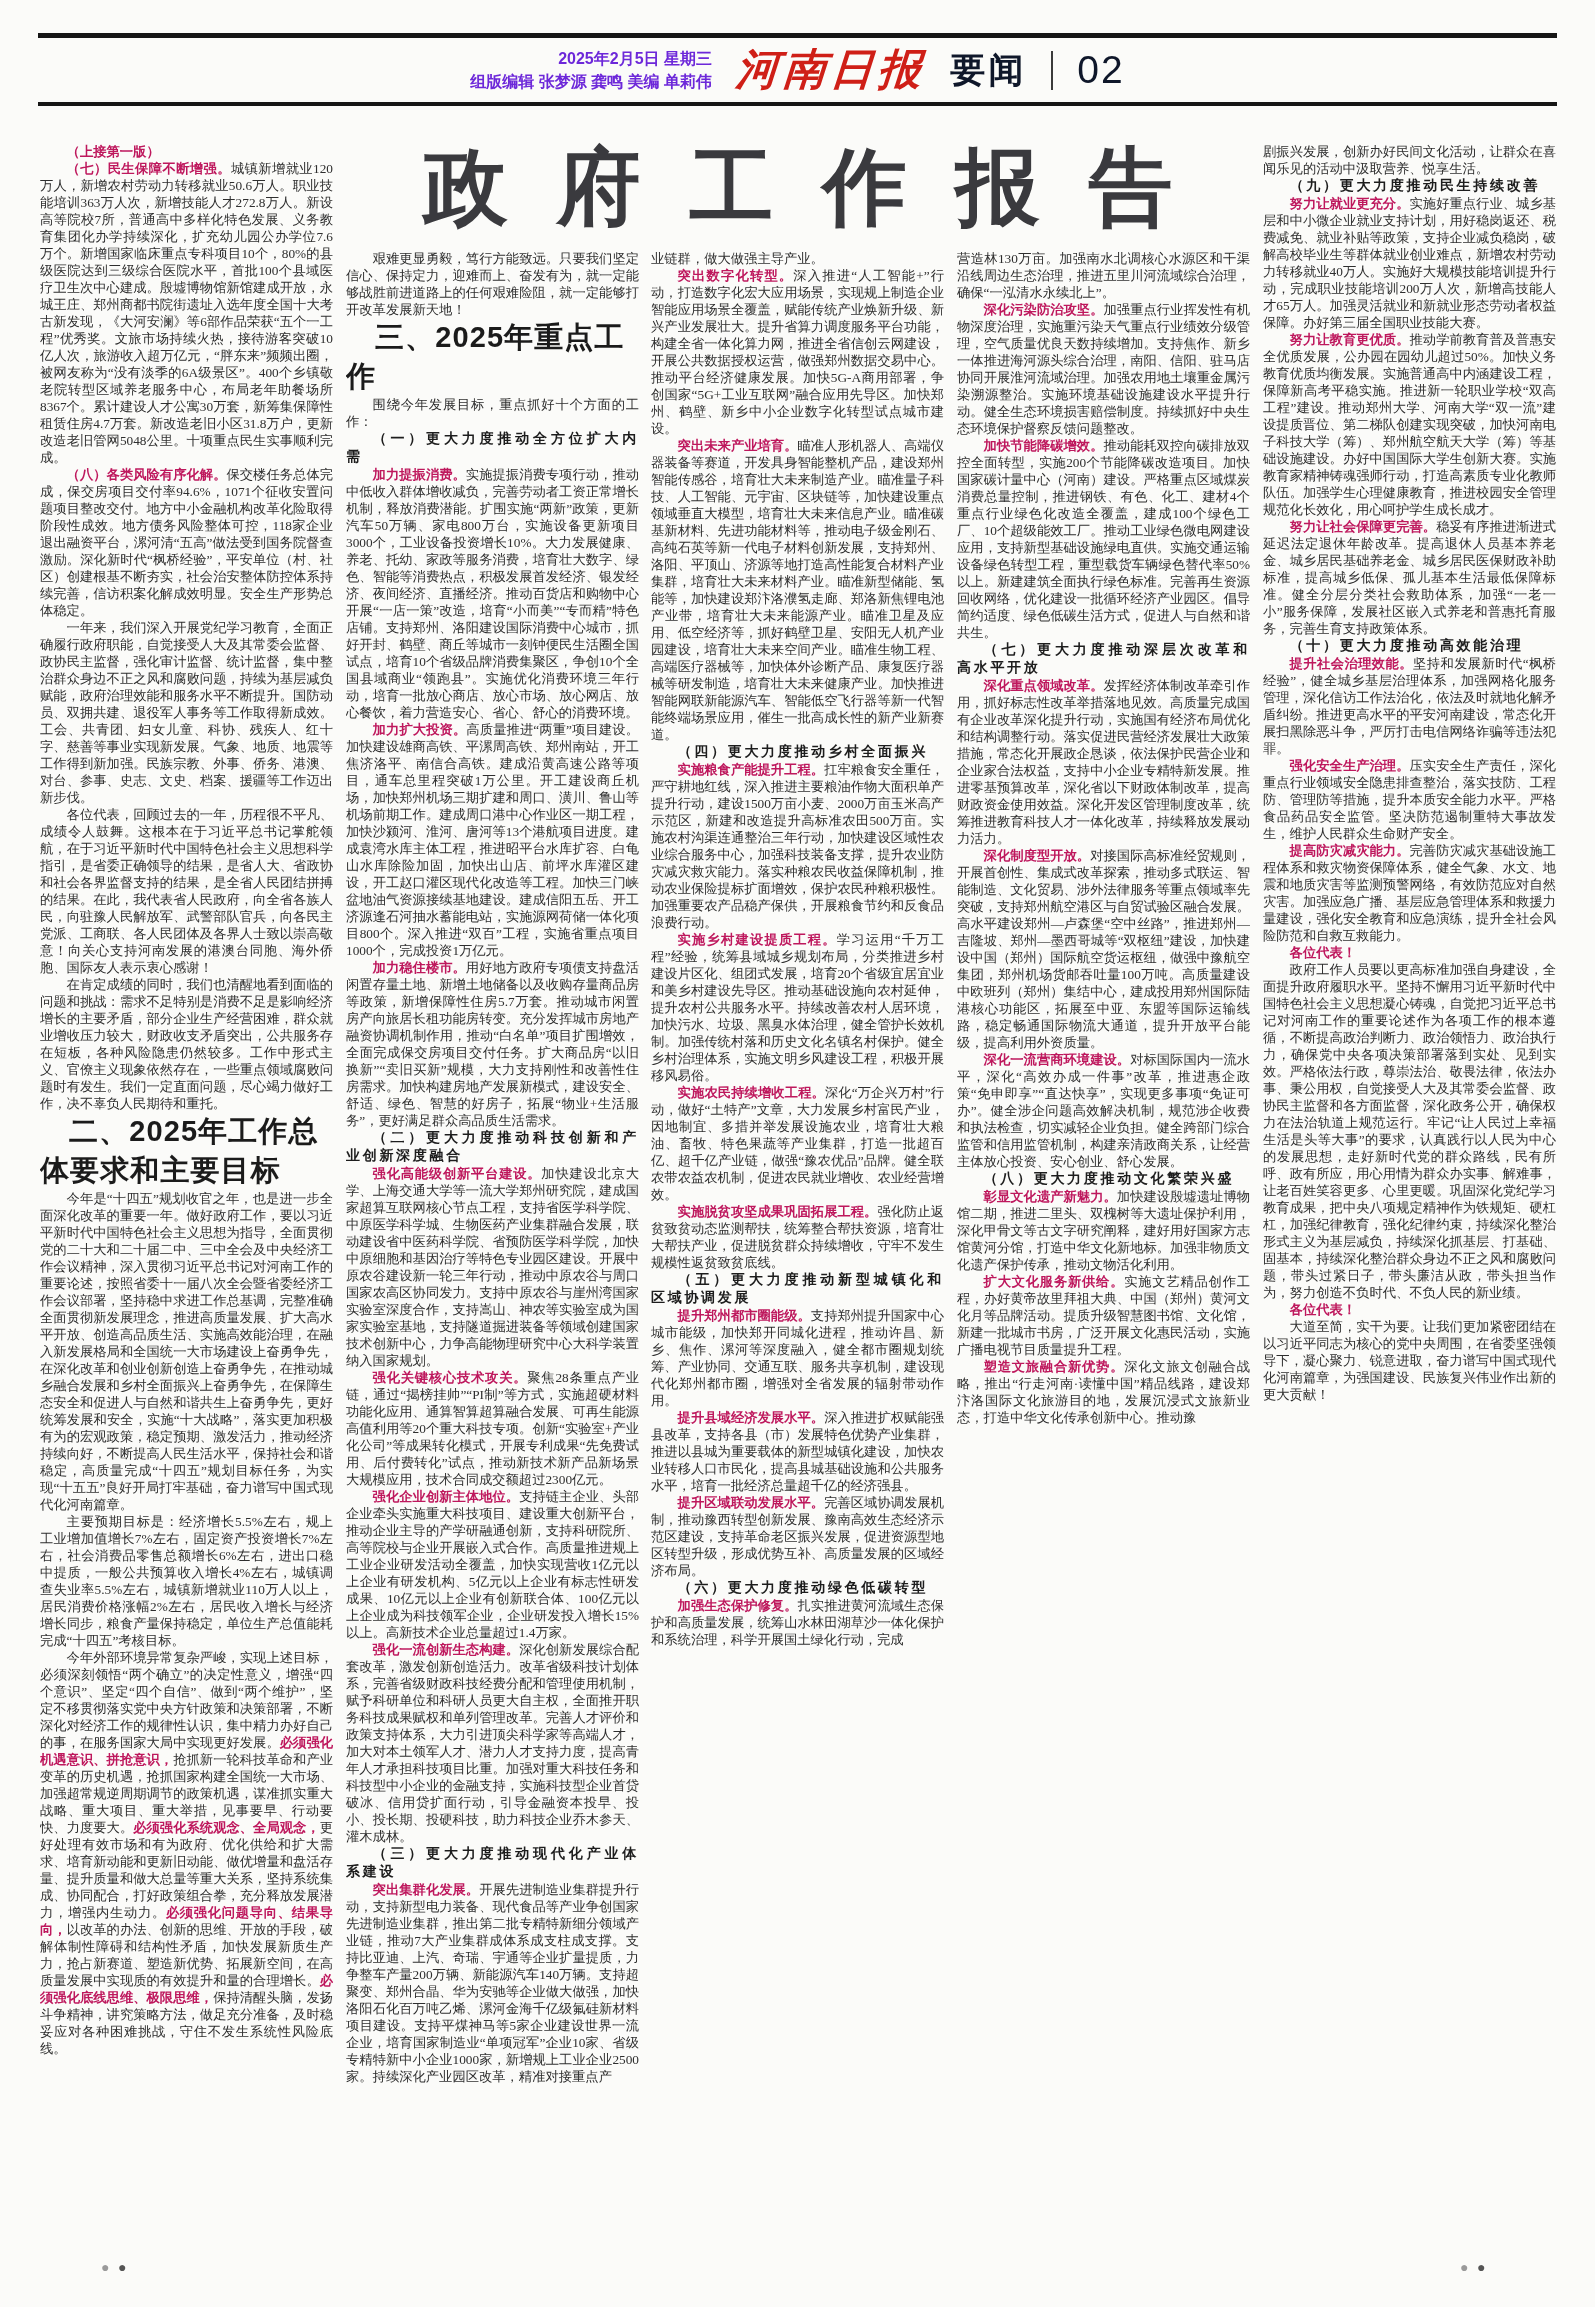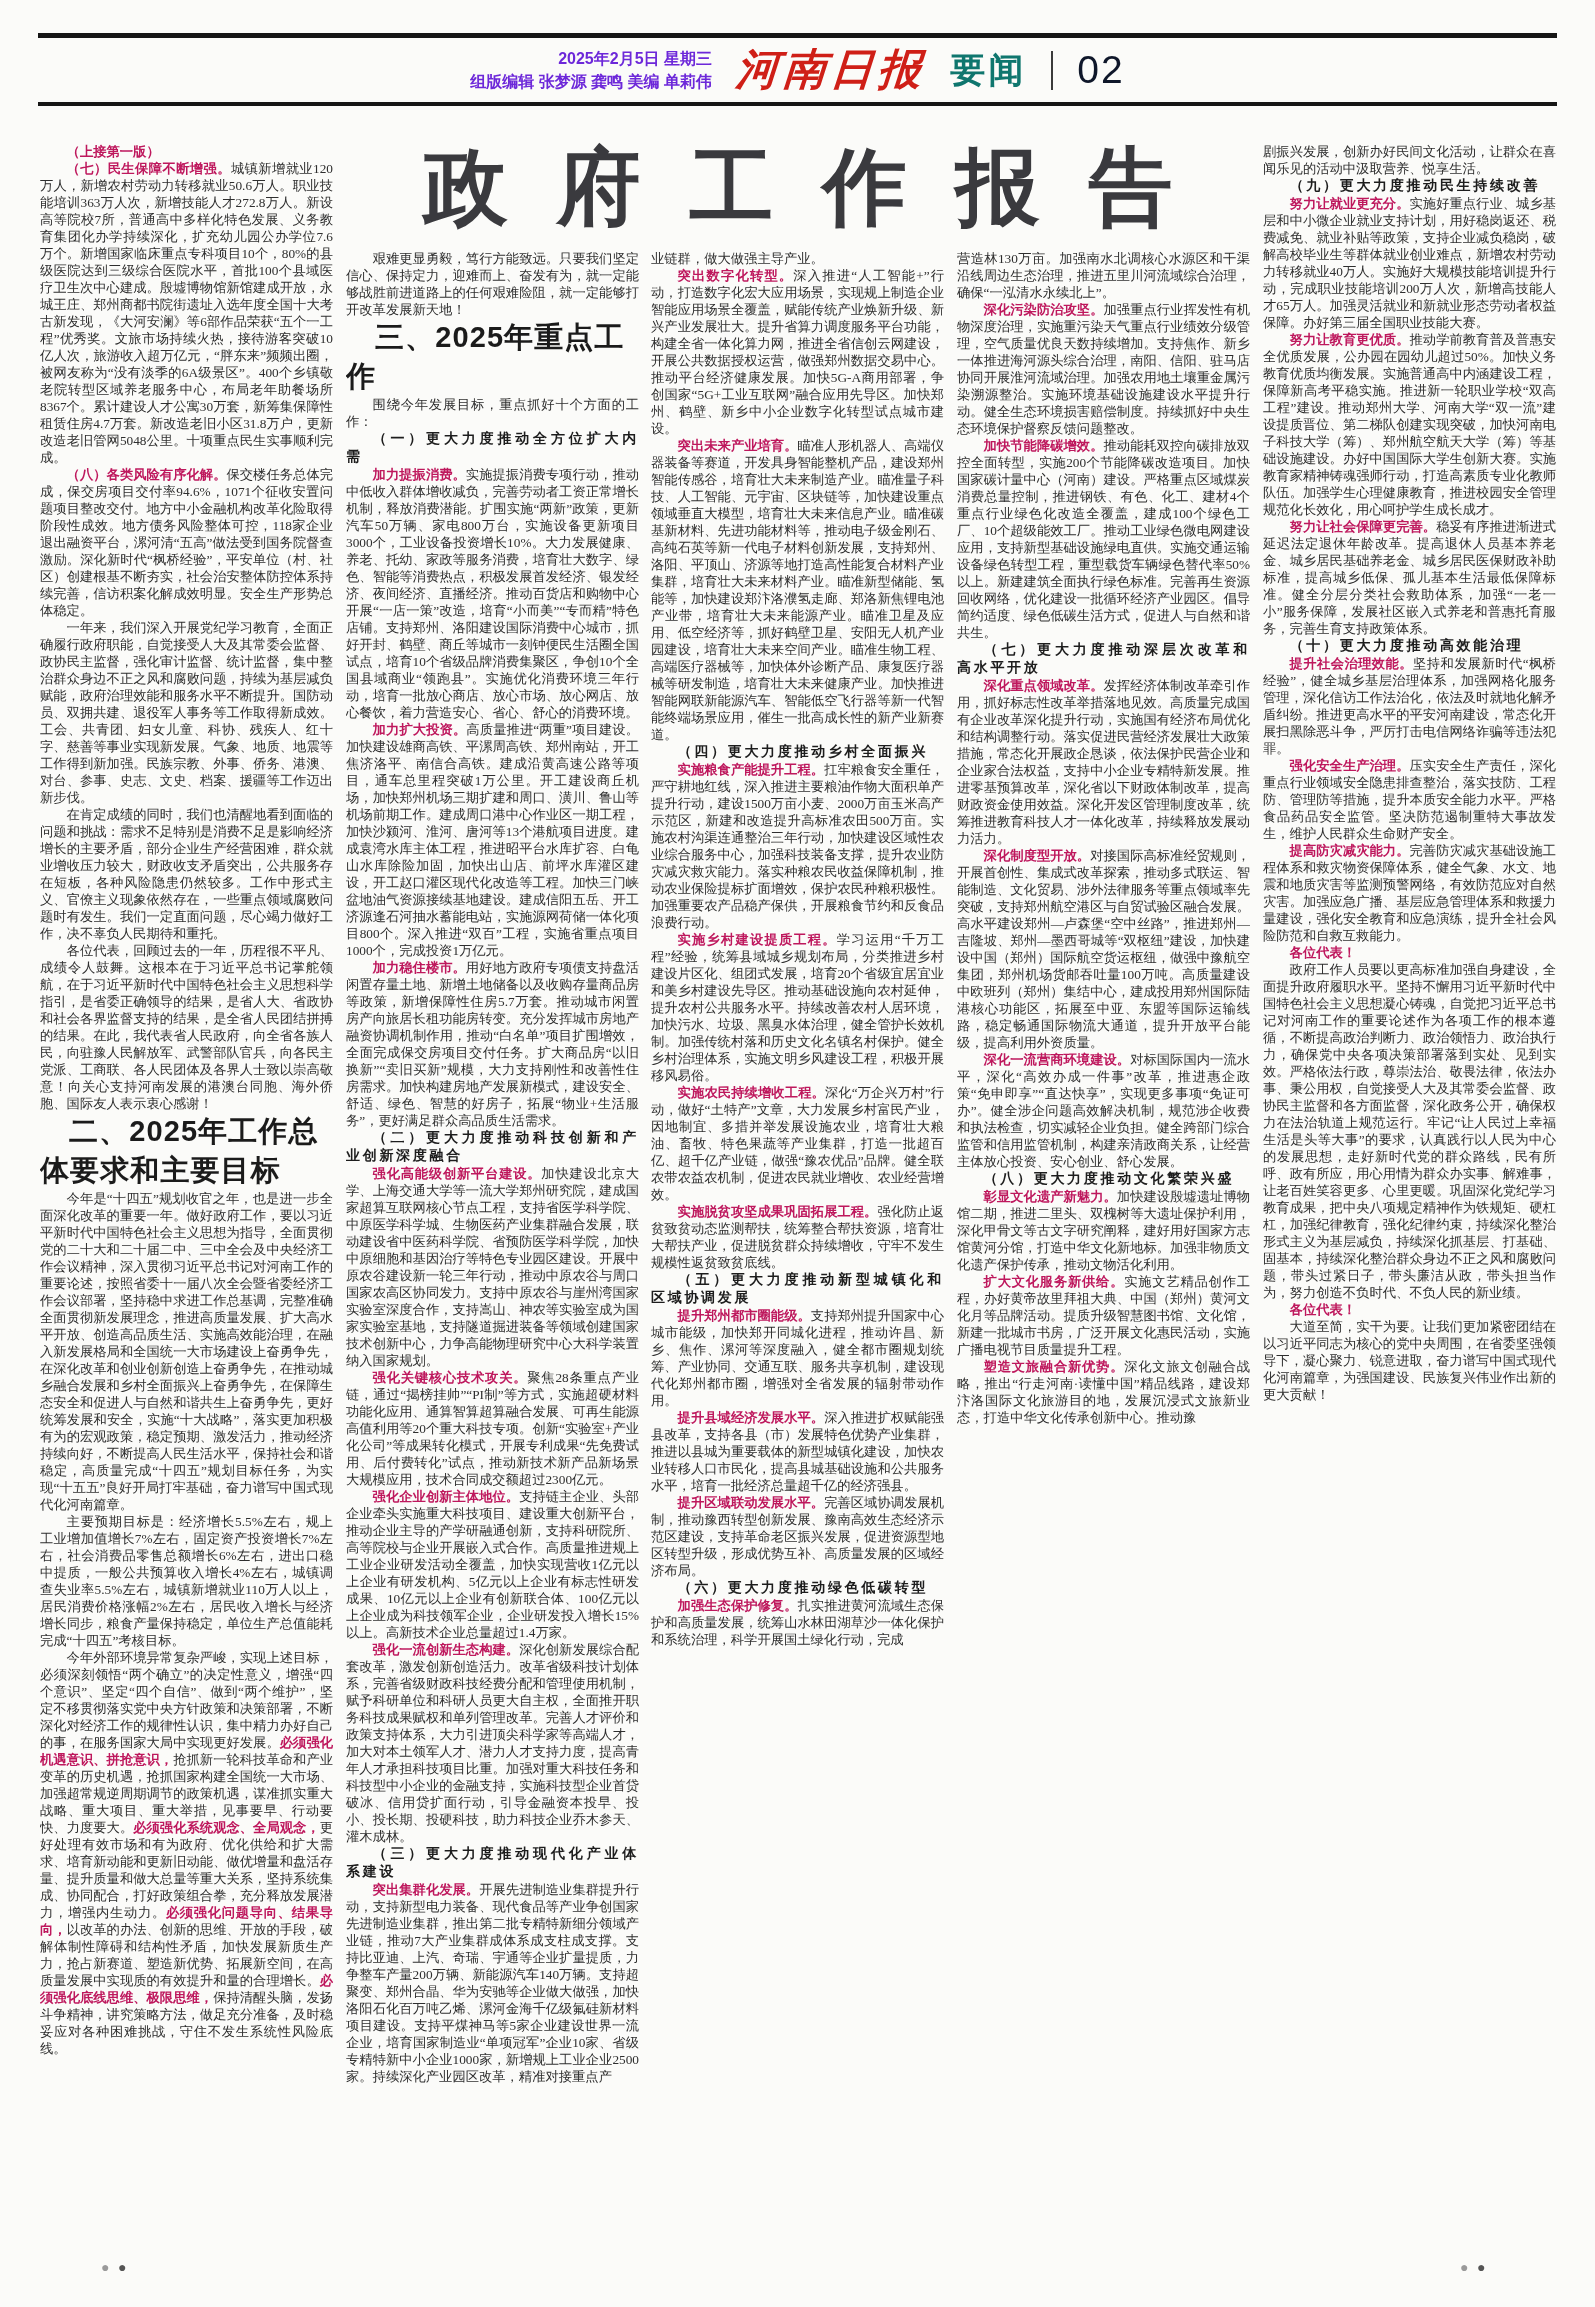--- a/index.html
+++ b/index.html
@@ -8,21 +8,21 @@
   .page{position:absolute;inset:0;overflow:hidden;}
 
   
   .header{position:absolute;left:38px;right:38px;top:33px;
           border-top:5.9px solid #161616;border-bottom:4.3px solid #161616;
           height:64px;display:flex;align-items:center;justify-content:center;gap:24.5px;}
   .date-block{text-align:right;font-family:"Liberation Sans",sans-serif;
               font-size:16px;line-height:23.4px;font-weight:600;color:#6d28d9;}
   .masthead{color:#cf1f17;font-size:43px;font-weight:700;font-style:italic;
             letter-spacing:4.3px;font-family:"DejaVu Serif",serif;transform:skewX(-4deg);}
-  .sec-label{font-size:35px;font-weight:800;color:#0f766e;font-family:"Liberation Sans",sans-serif;letter-spacing:3.2px;}
+  .sec-label{font-size:35px;font-weight:800;color:#0f172a;font-family:"Liberation Sans",sans-serif;letter-spacing:3.2px;}
   .sec-bar{width:1.6px;height:39px;background:#3b3b3b;}
   .page-no{font-size:39px;color:#0f172a;font-family:"Liberation Sans",sans-serif;letter-spacing:2.1px;}
 
   
   .big-title{position:absolute;left:346px;top:131px;width:904px;height:114px;
              display:flex;align-items:center;justify-content:center;
              font-family:"Liberation Sans",sans-serif;font-weight:800;color:#3a3a3e;
              font-size:84px;letter-spacing:49px;padding-left:49px;box-sizing:border-box;white-space:nowrap;}
 
   
@@ -66,22 +66,22 @@
   </div>
 
   <div class="big-title">政府工作报告</div>
 
   <div>
       <div class="col" id="col1">
         <p class="para"><span class="lead">（上接第一版）</span></p>
         <p class="para"><span class="lead">（七）民生保障不断增强。</span><span>城镇新增就业120万人，新增农村劳动力转移就业50.6万人。职业技能培训363万人次，新增技能人才272.8万人。新设高等院校7所，普通高中多样化特色发展、义务教育集团化办学持续深化，扩充幼儿园公办学位7.6万个。新增国家临床重点专科项目10个，80%的县级医院达到三级综合医院水平，首批100个县域医疗卫生次中心建成。殷墟博物馆新馆建成开放，永城王庄、郑州商都书院街遗址入选年度全国十大考古新发现，《大河安澜》等6部作品荣获“五个一工程”优秀奖。文旅市场持续火热，接待游客突破10亿人次，旅游收入超万亿元，“胖东来”频频出圈，被网友称为“没有淡季的6A级景区”。400个乡镇敬老院转型区域养老服务中心，布局老年助餐场所8367个。累计建设人才公寓30万套，新筹集保障性租赁住房4.7万套。新改造老旧小区31.8万户，更新改造老旧管网5048公里。十项重点民生实事顺利完成。</span></p>
         <p class="para"><span class="lead">（八）各类风险有序化解。</span><span>保交楼任务总体完成，保交房项目交付率94.6%，1071个征收安置问题项目整改交付。地方中小金融机构改革化险取得阶段性成效。地方债务风险整体可控，118家企业退出融资平台，漯河清“五高”做法受到国务院督查激励。深化新时代“枫桥经验”，平安单位（村、社区）创建根基不断夯实，社会治安整体防控体系持续完善，信访积案化解成效明显。安全生产形势总体稳定。</span></p>
         <p class="para"><span>一年来，我们深入开展党纪学习教育，全面正确履行政府职能，自觉接受人大及其常委会监督、政协民主监督，强化审计监督、统计监督，集中整治群众身边不正之风和腐败问题，持续为基层减负赋能，政府治理效能和服务水平不断提升。国防动员、双拥共建、退役军人事务等工作取得新成效。工会、共青团、妇女儿童、科协、残疾人、红十字、慈善等事业实现新发展。气象、地质、地震等工作得到新加强。民族宗教、外事、侨务、港澳、对台、参事、史志、文史、档案、援疆等工作迈出新步伐。</span></p>
+        <p class="para"><span>各位代表，回顾过去的一年，历程很不平凡、成绩令人鼓舞。这根本在于习近平总书记掌舵领航，在于习近平新时代中国特色社会主义思想科学指引，是省委正确领导的结果，是省人大、省政协和社会各界监督支持的结果，是全省人民团结拼搏的结果。在此，我代表省人民政府，向全省各族人民，向驻豫人民解放军、武警部队官兵，向各民主党派、工商联、各人民团体及各界人士致以崇高敬意！向关心支持河南发展的港澳台同胞、海外侨胞、国际友人表示衷心感谢！</span></p>
         <p class="para"><span>在肯定成绩的同时，我们也清醒地看到面临的问题和挑战：需求不足特别是消费不足是影响经济增长的主要矛盾，部分企业生产经营困难，群众就业增收压力较大，财政收支矛盾突出，公共服务存在短板，各种风险隐患仍然较多。工作中形式主义、官僚主义现象依然存在，一些重点领域腐败问题时有发生。我们一定直面问题，尽心竭力做好工作，决不辜负人民期待和重托。</span></p>
-        <p class="para"><span>各位代表，回顾过去的一年，历程很不平凡、成绩令人鼓舞。这根本在于习近平总书记掌舵领航，在于习近平新时代中国特色社会主义思想科学指引，是省委正确领导的结果，是省人大、省政协和社会各界监督支持的结果，是全省人民团结拼搏的结果。在此，我代表省人民政府，向全省各族人民，向驻豫人民解放军、武警部队官兵，向各民主党派、工商联、各人民团体及各界人士致以崇高敬意！向关心支持河南发展的港澳台同胞、海外侨胞、国际友人表示衷心感谢！</span></p>
         <p class="h1"><span>二、2025年工作总体要求和主要目标</span></p>
         <p class="para"><span>今年是“十四五”规划收官之年，也是进一步全面深化改革的重要一年。做好政府工作，要以习近平新时代中国特色社会主义思想为指导，全面贯彻党的二十大和二十届二中、三中全会及中央经济工作会议精神，深入贯彻习近平总书记对河南工作的重要论述，按照省委十一届八次全会暨省委经济工作会议部署，坚持稳中求进工作总基调，完整准确全面贯彻新发展理念，推进高质量发展、扩大高水平开放、创造高品质生活、实施高效能治理，在融入新发展格局和全国统一大市场建设上奋勇争先，在深化改革和创业创新创造上奋勇争先，在推动城乡融合发展和乡村全面振兴上奋勇争先，在保障生态安全和促进人与自然和谐共生上奋勇争先，更好统筹发展和安全，实施“十大战略”，落实更加积极有为的宏观政策，稳定预期、激发活力，推动经济持续向好，不断提高人民生活水平，保持社会和谐稳定，高质量完成“十四五”规划目标任务，为实现“十五五”良好开局打牢基础，奋力谱写中国式现代化河南篇章。</span></p>
         <p class="para"><span>主要预期目标是：经济增长5.5%左右，规上工业增加值增长7%左右，固定资产投资增长7%左右，社会消费品零售总额增长6%左右，进出口稳中提质，一般公共预算收入增长4%左右，城镇调查失业率5.5%左右，城镇新增就业110万人以上，居民消费价格涨幅2%左右，居民收入增长与经济增长同步，粮食产量保持稳定，单位生产总值能耗完成“十四五”考核目标。</span></p>
         <p class="para"><span>今年外部环境异常复杂严峻，实现上述目标，必须深刻领悟“两个确立”的决定性意义，增强“四个意识”、坚定“四个自信”、做到“两个维护”，坚定不移贯彻落实党中央方针政策和决策部署，不断深化对经济工作的规律性认识，集中精力办好自己的事，在服务国家大局中实现更好发展。</span><span class="lead">必须强化机遇意识、拼抢意识，</span><span>抢抓新一轮科技革命和产业变革的历史机遇，抢抓国家构建全国统一大市场、加强超常规逆周期调节的政策机遇，谋准抓实重大战略、重大项目、重大举措，见事要早、行动要快、力度要大。</span><span class="lead">必须强化系统观念、全局观念，</span><span>更好处理有效市场和有为政府、优化供给和扩大需求、培育新动能和更新旧动能、做优增量和盘活存量、提升质量和做大总量等重大关系，坚持系统集成、协同配合，打好政策组合拳，充分释放发展潜力，增强内生动力。</span><span class="lead">必须强化问题导向、结果导向，</span><span>以改革的办法、创新的思维、开放的手段，破解体制性障碍和结构性矛盾，加快发展新质生产力，抢占新赛道、塑造新优势、拓展新空间，在高质量发展中实现质的有效提升和量的合理增长。</span><span class="lead">必须强化底线思维、极限思维，</span><span>保持清醒头脑，发扬斗争精神，讲究策略方法，做足充分准备，及时稳妥应对各种困难挑战，守住不发生系统性风险底线。</span></p>
       </div>
       <div class="col" id="col2">
         <p class="para"><span>艰难更显勇毅，笃行方能致远。只要我们坚定信心、保持定力，迎难而上、奋发有为，就一定能够战胜前进道路上的任何艰难险阻，就一定能够打开改革发展新天地！</span></p>
         <p class="h1"><span>三、2025年重点工作</span></p>
         <p class="para"><span>围绕今年发展目标，重点抓好十个方面的工作：</span></p>
         <p class="h2"><span>（一）更大力度推动全方位扩大内需</span></p>

